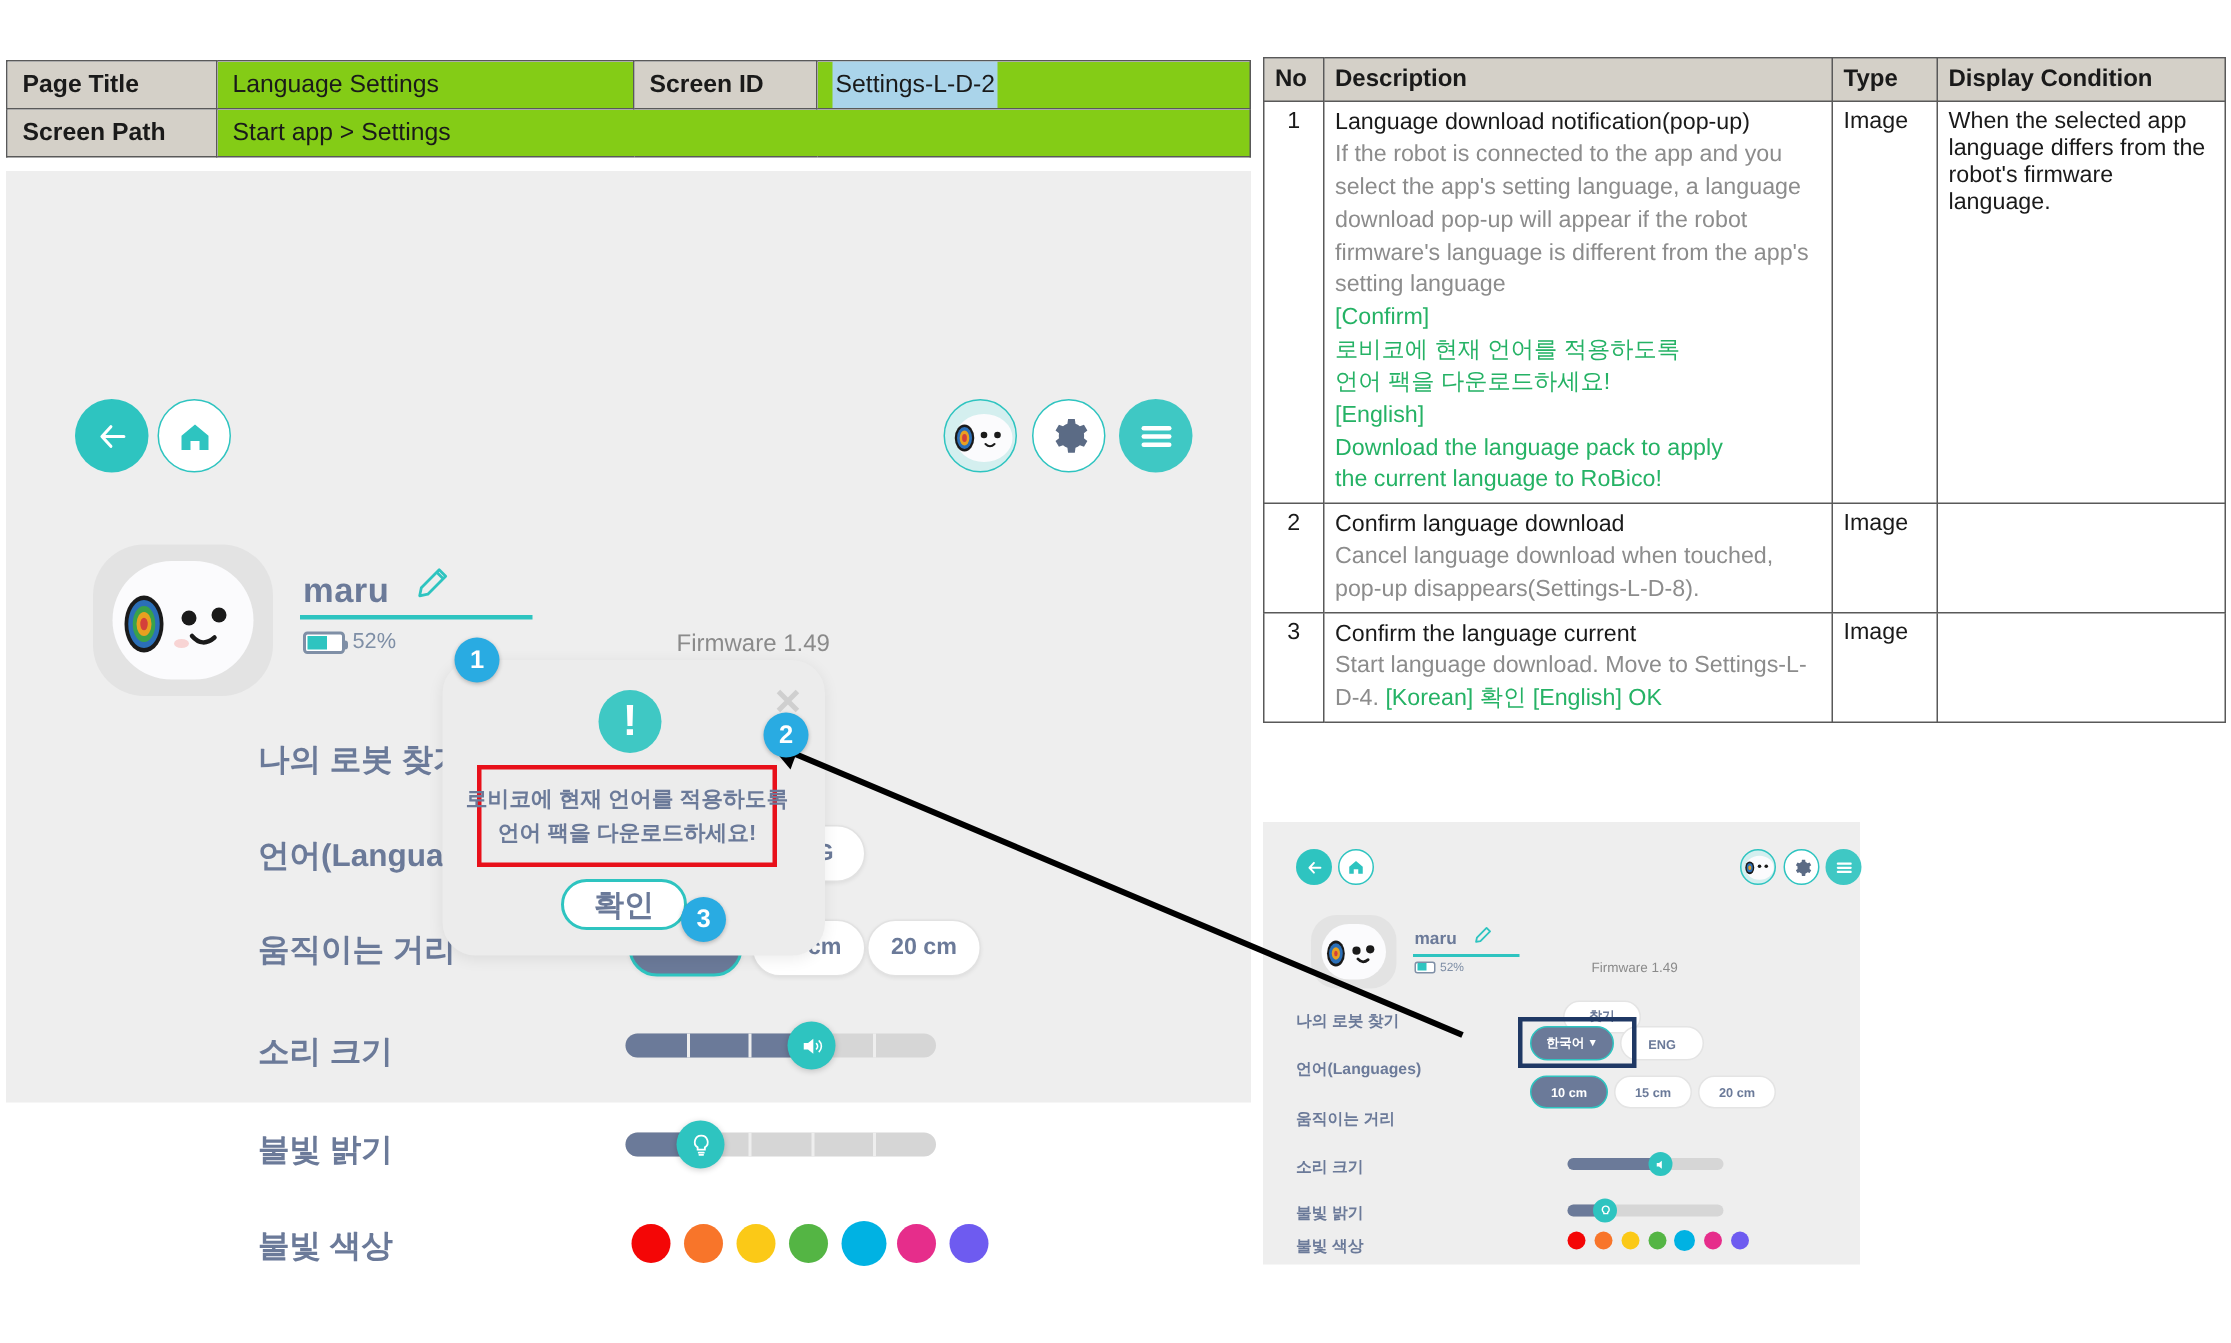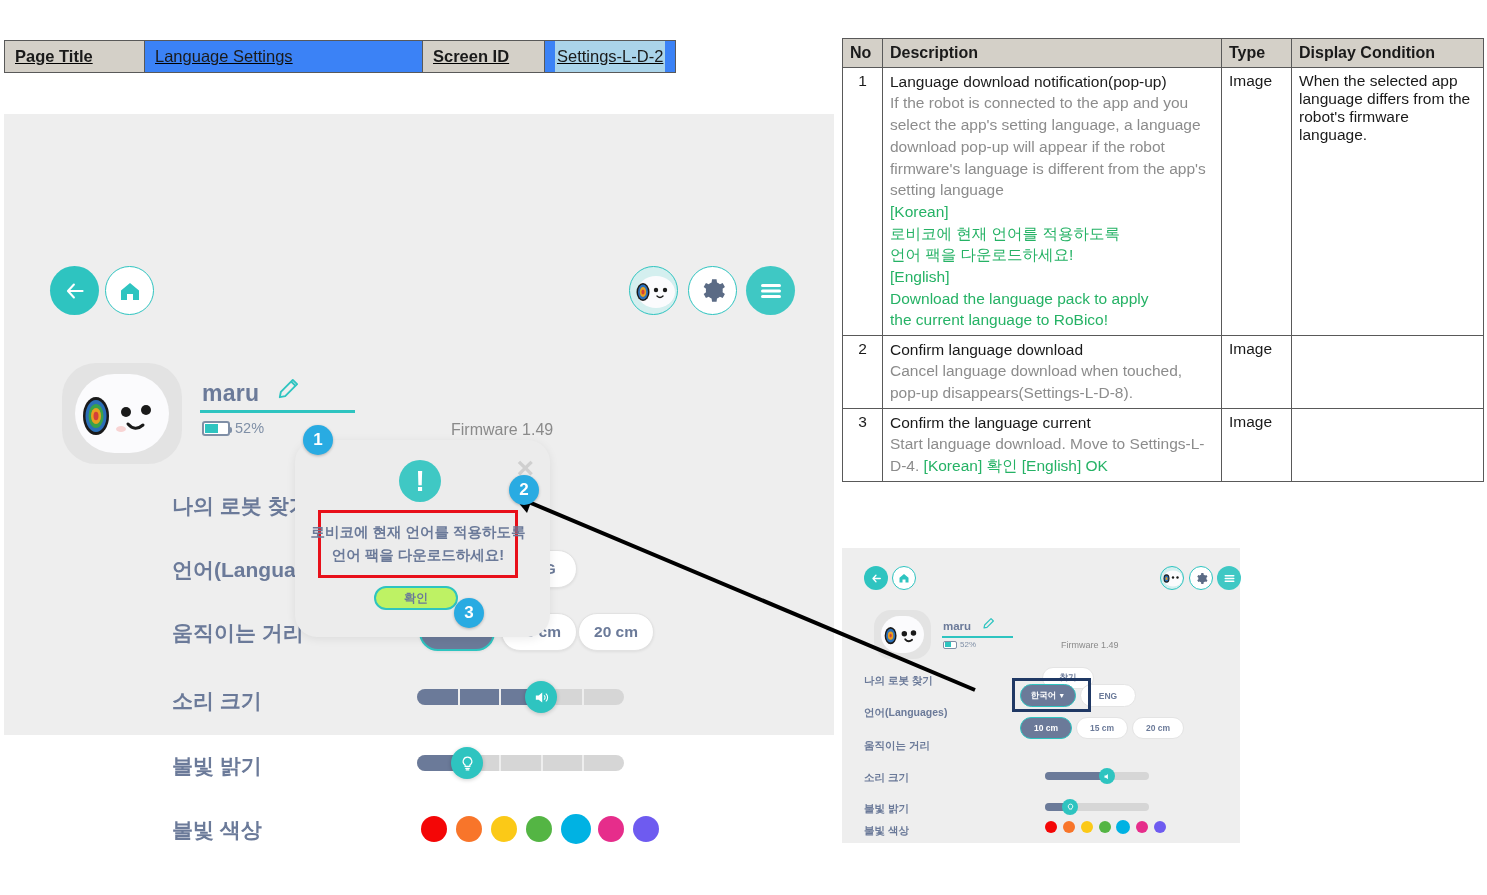--- a/index.html
+++ b/index.html
@@ -11,41 +11,40 @@
   #page {
     position: relative;
     width: 1487px; height: 895px;
     overflow: hidden;
     background: #ffffff;
   }
 
   
   .spec-table {
     position: absolute; left: 4px; top: 40px;
-    width: 672px;
+    width: 830px;
     border-collapse: collapse;
     table-layout: fixed;
-    text-decoration: underline;
   }
   .spec-table td {
     border: 1px solid #595959;
     height: 32px;
     padding: 2px 10px;
     font-size: 16.5px;
     color: #1a1a1a;
     vertical-align: middle;
     white-space: nowrap;
     overflow: hidden;
   }
   .spec-label {
     background: #d4d0c8;
     font-weight: bold;
     width: 140px;
   }
-  .spec-val { background: #3b82f6; }
+  .spec-val { background: #84cc16; }
   .hl { background: #aad4ea; padding: 16px 2px; }
 
   
   .mock {
     position: absolute;
     left: 4px; top: 114px;
     width: 830px; height: 621px;
     background: #eeeeee;
   }
   .circ-btn {
@@ -161,24 +160,24 @@
     border: 3px solid #e8101a;
     display: flex; flex-direction: column;
     align-items: center; justify-content: center;
     gap: 4px;
   }
   .popup-msg-box div {
     font-size: 14.5px; font-weight: bold; color: #6b7a99; white-space: nowrap;
   }
   .popup-ok {
     position: absolute; left: 79px; top: 146px;
-    width: 84px; height: 24px; border-radius: 20px;
-    background: #bef264; border: 2.5px solid #2ec4c0;
+    width: 84px; height: 34px; border-radius: 20px;
+    background: #ffffff; border: 2.5px solid #2ec4c0;
     display:flex; align-items:center; justify-content:center;
-    font-size: 12px; font-weight: bold; color: #6b7a99;
+    font-size: 20px; font-weight: bold; color: #6b7a99;
   }
 
   
   .badge {
     position: absolute; width: 30px; height: 30px; border-radius: 50%;
     background: #29abe2; color: #ffffff;
     display:flex; align-items:center; justify-content:center;
     font-size: 17px; font-weight: bold;
     box-shadow: 0 1px 3px rgba(0,0,0,.25);
     z-index: 30;
@@ -261,20 +260,24 @@
 <div id="page">
 
   <table class="spec-table">
     <tbody>
         <tr>
       <td class="spec-label">Page Title</td>
       <td class="spec-val" style="width:278px">Language Settings</td>
       <td class="spec-label" style="width:122px">Screen ID</td>
       <td class="spec-val"><span class="hl">Settings-L-D-2</span></td>
     </tr>
+    <tr>
+      <td class="spec-label">Screen Path</td>
+      <td class="spec-val" colspan="3">Start app &gt; Settings</td>
+    </tr>
   </tbody>
     </table>
 
   <div class="mock">
 
     <div class="circ-btn btn-back">
       <svg width="26" height="26" viewBox="0 0 24 24">
         <path d="M19 12H6M11 6l-5.5 6L11 18" fill="none" stroke="#ffffff" stroke-width="1.9" stroke-linecap="round" stroke-linejoin="round"></path>
       </svg>
     </div>
@@ -417,21 +420,21 @@
         <th class="c-type">Type</th>
         <th class="c-cond">Display Condition</th>
       </tr>
     </thead>
     <tbody>
       <tr>
         <td class="c-no">1</td>
         <td>
           <div class="d-title">Language download notification(pop-up)</div>
           <div class="d-sub">If the robot is connected to the app and you select the app's setting language, a language download pop-up will appear if the robot firmware's language is different from the app's setting language</div>
-          <div class="d-green">[Korean]</div>
+          <div class="d-green">[Confirm]</div>
           <div class="d-green">로비코에 현재 언어를 적용하도록</div>
           <div class="d-green">언어 팩을 다운로드하세요!</div>
           <div class="d-green">[English]</div>
           <div class="d-green">Download the language pack to apply</div>
           <div class="d-green">the current language to RoBico!</div>
         </td>
         <td class="c-type">Image</td>
         <td class="c-cond">When the selected app language differs from the robot's firmware language.</td>
       </tr>
       <tr>

